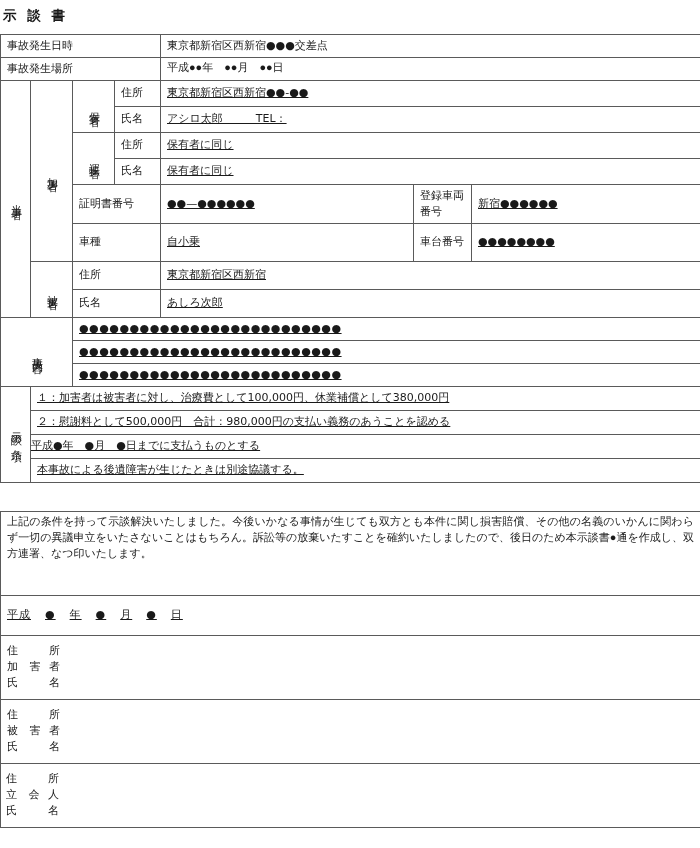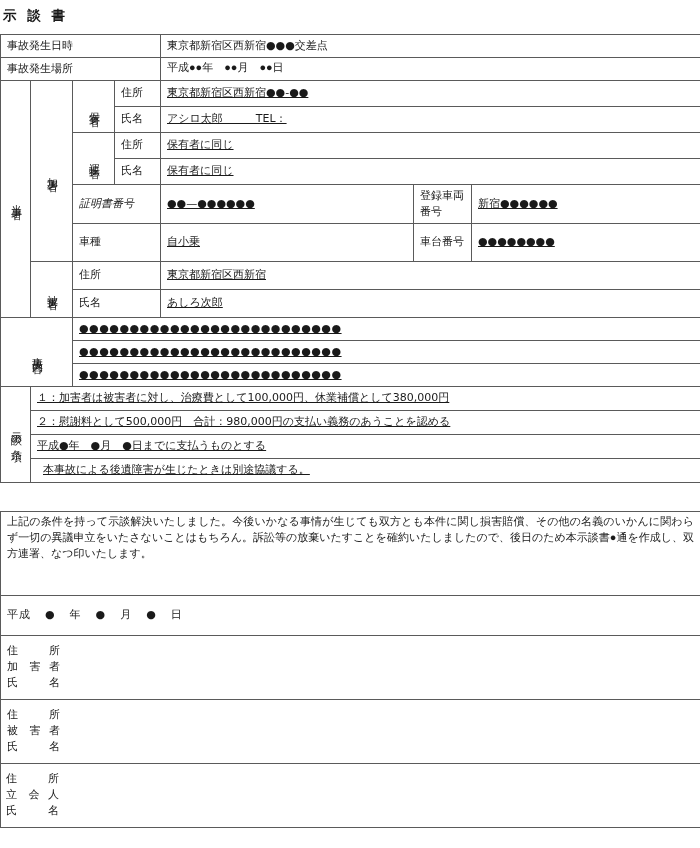--- a/index.html
+++ b/index.html
@@ -166,21 +166,21 @@
       <td class="lbl" style="height:26px;">住所</td>
       <td class="val" colspan="3">保有者に同じ</td>
     </tr>
 
     <tr>
       <td class="lbl" style="height:26px;">氏名</td>
       <td class="val" colspan="3">保有者に同じ</td>
     </tr>
 
     <tr>
-      <td class="lbl" colspan="2" style="height:38px;font-style:italic;">証明書番号</td>
+      <td class="lbl" colspan="2" style="height:38px;">証明書番号</td>
       <td class="val">●●—●●●●●●</td>
       <td class="lbl-c">登録車両番号</td>
       <td class="val">新宿●●●●●●</td>
     </tr>
 
     <tr>
       <td class="lbl" colspan="2" style="height:38px;">車種</td>
       <td class="val">自小乗</td>
       <td class="lbl-c">車台番号</td>
       <td class="val">●●●●●●●●</td>
@@ -209,44 +209,44 @@
     </tr>
 
     <tr>
       <td class="vert" rowspan="4">示談の条項</td>
       <td class="val" colspan="6" style="height:24px;">１：加害者は被害者に対し、治療費として100,000円、休業補償として380,000円</td>
     </tr>
     <tr>
       <td class="val" colspan="6" style="height:24px;">２：慰謝料として500,000円　合計：980,000円の支払い義務のあうことを認める</td>
     </tr>
     <tr>
-      <td class="val" colspan="6" style="height:24px;padding-left:6px;">平成●年　●月　●日までに支払うものとする</td>
-    </tr>
-    <tr>
-      <td class="val" colspan="6" style="height:24px;padding-left:12px;">本事故による後遺障害が生じたときは別途協議する。</td>
+      <td class="val" colspan="6" style="height:24px;padding-left:0;">平成●年　●月　●日までに支払うものとする</td>
+    </tr>
+    <tr>
+      <td class="val" colspan="6" style="height:24px;padding-left:6px;">本事故による後遺障害が生じたときは別途協議する。</td>
     </tr>
   </tbody>
     </table>
 
   <div style="height:28px;"></div>
 
   <table class="grid">
     <colgroup>
         <col style="width:700px">
       </colgroup>
 
     <tbody>
         <tr>
       <td class="body-cell" style="height:84px;vertical-align:top;font-family:Liberation Mono, monospace;">
         <p>上記の条件を持って示談解決いたしました。今後いかなる事情が生じても双方とも本件に関し損害賠償、その他の名義のいかんに関わらず一切の異議申立をいたさないことはもちろん。訴訟等の放棄いたすことを確約いたしましたので、後日のため本示談書●通を作成し、双方連署、なつ印いたします。</p>
       </td>
     </tr>
 
     <tr>
-      <td class="date-line" style="height:40px;vertical-align:middle;">
+      <td class="date-line" style="height:40px;vertical-align:middle;text-decoration:underline;">
         <span>平成</span><span class="sp"></span><span>●</span><span class="sp"></span><span>年</span><span class="sp"></span><span>●</span><span class="sp"></span><span>月</span><span class="sp"></span><span>●</span><span class="sp"></span><span>日</span>
       </td>
     </tr>
 
     <tr>
       <td class="sig-block" style="height:64px;vertical-align:middle;">
         <span class="sig-row"><span class="c1">住</span><span class="c2"></span><span class="c3">所</span></span>
         <span class="sig-row"><span class="c1">加</span><span class="c2">害</span><span class="c3">者</span></span>
         <span class="sig-row"><span class="c1">氏</span><span class="c2"></span><span class="c3">名</span></span>
       </td>

